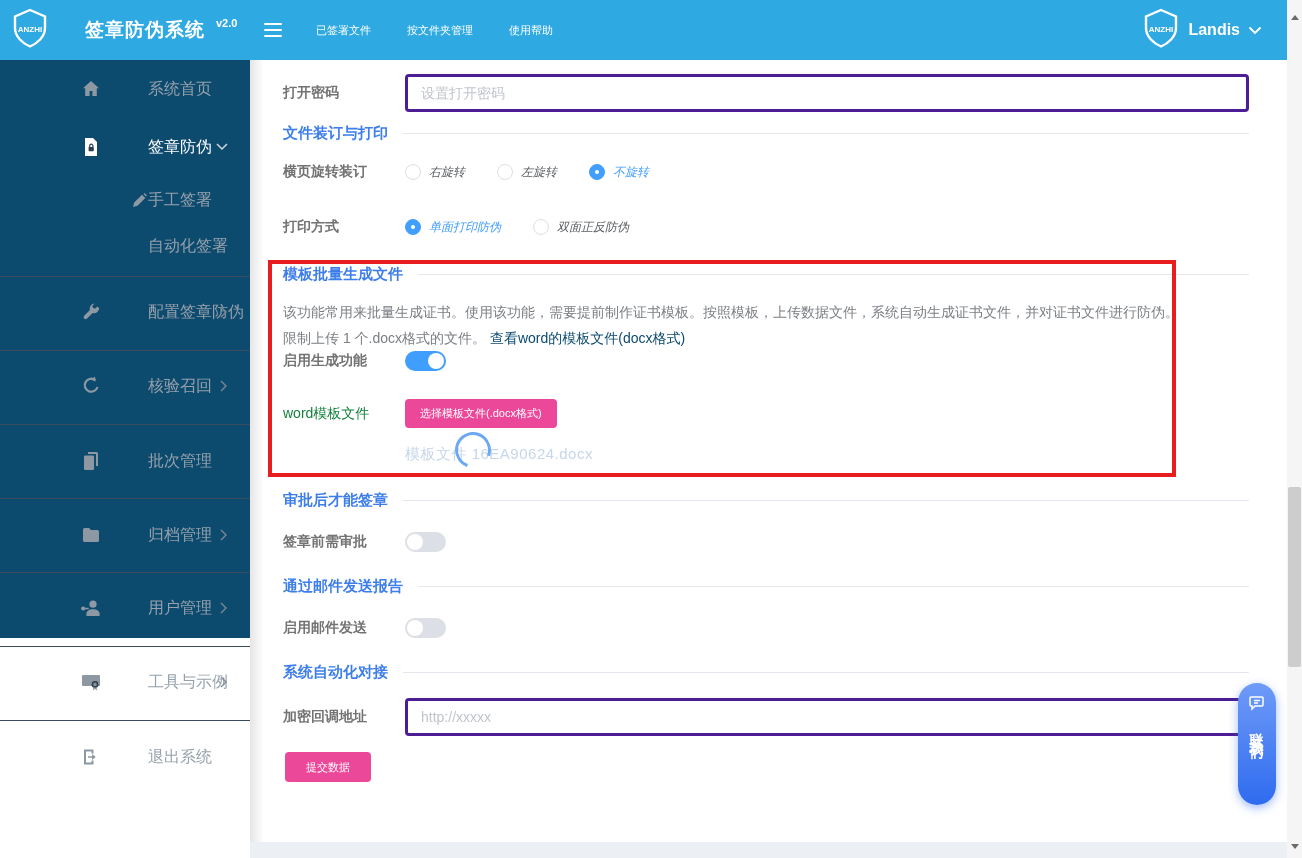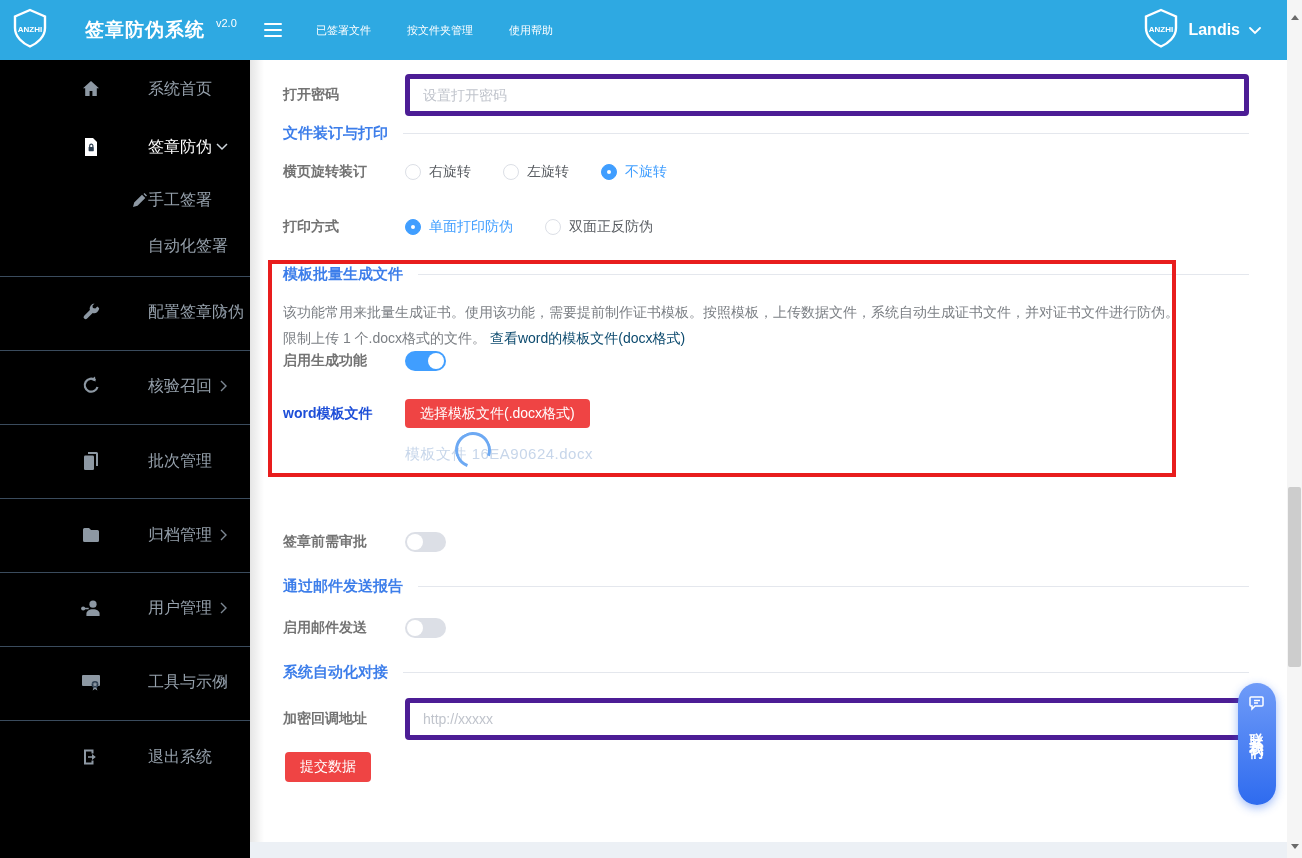--- a/index.html
+++ b/index.html
@@ -4,71 +4,71 @@
 <style>
   * { box-sizing: border-box; margin: 0; padding: 0; }
   html,body { width:1302px; height:858px; }
   body { font-family:"Liberation Sans","DejaVu Sans",sans-serif; background:#fff; }
   .app { position:relative; width:1302px; height:858px; overflow:hidden; background:#fff; }
 
   
   .topbar { position:absolute; left:0; top:0; width:1287px; height:60px; background:#2ea9e2; display:flex; align-items:center; z-index:10; }
   .brand { display:flex; align-items:center; gap:9px; padding-left:12px; width:242px; cursor:pointer; }
   .brand-title { color:#fff; font-size:19px; font-weight:bold; letter-spacing:1px; white-space:nowrap;margin-left:28px; }
-  .brand-ver { color:#fff; font-size:11px; font-weight:normal; position:relative; top:-7px; margin-left:2px; }
+  .brand-ver { color:#fff; font-size:11px; font-weight:bold; position:relative; top:-7px; margin-left:2px; }
   .hamburger { margin-left:16px; cursor:pointer; display:flex; flex-direction:column; gap:4px; padding:6px; }
   .hamburger i { display:block; width:18px; height:2px; background:#fff; border-radius:1px; }
   .topnav { display:flex; gap:36px; margin-left:28px; }
   .topnav a { color:#fff; font-size:11px; text-decoration:none; cursor:pointer; white-space:nowrap; }
   .userbox { margin-left:auto; margin-right:26px; display:flex; align-items:center; gap:9px; cursor:pointer; }
   .username { color:#fff; font-size:16px; font-weight:bold; }
 
   
-  .sidebar { position:absolute; left:0; top:60px; width:250px; height:798px; background:#000000; z-index:6; }
+  .sidebar { position:absolute; left:0; top:60px; width:250px; height:578px; background:#0c4a6e; z-index:6; }
   .s-item { position:absolute; left:0; width:250px; height:40px; display:flex; align-items:center; cursor:pointer; color:#96a1ac; }
   .s-item .s-ico { position:absolute; left:80px; width:22px; height:22px; display:flex; align-items:center; justify-content:center; }
   .s-item .s-label { position:absolute; left:148px; font-size:16px; white-space:nowrap; }
   .s-item.active { color:#fff; }
   .s-item.active .s-label { color:#fff; }
   .s-chev { position:absolute; right:22px; top:50%; transform:translateY(-50%); display:flex; }
   .s-sub .s-label { left:148px; }
   .s-sub .pen-wrap { position:absolute; left:150px; transform:translateX(-100%); padding-right:3px; display:flex; }
   .s-div { position:absolute; left:0; width:250px; height:1px; background:#3a4b5d; }
   .s-ico svg, .pen-wrap svg { fill:#8d98a3; }
   .s-item.active .s-ico svg { fill:#fff; }
 
   
   .main { position:absolute; left:250px; top:60px; width:1037px; height:798px; background:#fff; }
   .main-shadow { position:absolute; left:0; top:0; width:14px; height:798px; background:linear-gradient(90deg,rgba(0,0,0,.10),rgba(0,0,0,0)); pointer-events:none; }
   .bottom-strip { position:absolute; left:0; bottom:0; width:1037px; height:16px; background:#ecf0f5; }
 
   .frow { position:absolute; left:33px; display:flex; align-items:center; }
   .flabel { width:122px; font-size:14px; font-weight:bold; color:#737373; white-space:nowrap; flex:none; }
-  .flabel.normal { font-weight:bold; color:#1d4ed8; }
-
-  .tinput { width:844px; height:32px; border:5px solid #4c1d95; border-radius:4px; padding:16px 13px; font-size:14px; color:#303133; outline:none; font-family:inherit; }
+  .flabel.normal { font-weight:normal; color:#15803d; }
+
+  .tinput { width:844px; height:32px; border:3px solid #4c1d95; border-radius:4px; padding:16px 13px; font-size:14px; color:#303133; outline:none; font-family:inherit; }
   .tinput::placeholder { color:#c0c4cc; }
 
   .sec { position:absolute; left:33px; width:966px; display:flex; align-items:center; gap:15px; }
   .sec-title { font-size:15px; font-weight:bold; color:#3d7eea; white-space:nowrap; }
   .sec-rule { flex:1; height:1px; background:#e4e7ed; }
 
   .radio { display:flex; align-items:center; gap:8px; margin-right:32px; cursor:pointer; }
   .radio .dot { width:16px; height:16px; border-radius:50%; border:1px solid #dcdfe6; background:#fff; position:relative; flex:none; }
-  .radio span.rlab { font-size:14px; color:#5a5e63; }
+  .radio span.rlab { font-size:12px; color:#5a5e63;font-style:italic; }
   .radio.selected .dot { background:#409eff; border-color:#409eff; }
   .radio.selected .dot::after { content:''; position:absolute; left:5px; top:5px; width:4px; height:4px; border-radius:50%; background:#fff; }
   .radio.selected span.rlab { color:#409eff; }
 
   .toggle { width:41px; height:20px; border-radius:10px; background:#dcdfe6; position:relative; cursor:pointer; flex:none; }
   .toggle::after { content:''; position:absolute; top:2px; left:2px; width:16px; height:16px; border-radius:50%; background:#fff; }
   .toggle.on { background:#409eff; }
   .toggle.on::after { left:23px; }
 
-  .btn-blue { background:#ef4444; color:#fff; border:none; border-radius:4px; font-size:14px; font-family:inherit; cursor:pointer; }
+  .btn-blue { background:#ec4899; color:#fff; border:none; border-radius:4px; font-size:11px; font-family:inherit; cursor:pointer; }
   .btn-choose { height:29px; padding:0 15px; }
   .btn-submit { position:absolute; left:35px; top:692px; width:86px; height:30px; }
 
   .tpl-desc { position:absolute; left:33px; top:239px; width:935px; font-size:14px; line-height:26px; color:#7b7f84; }
   .tpl-link { color:#0c4a6e; text-decoration:none; cursor:pointer; }
 
   .red-box { position:absolute; left:18px; top:200px; width:908px; height:217px; border:4px solid #e81d1d; z-index:5; pointer-events:none; }
 
   .uploading { position:absolute; left:155px; top:385px; font-size:15px; color:#c7d6ea; letter-spacing:.5px; }
   .spinner { position:absolute; left:205px; top:372px; width:36px; height:36px; border-radius:50%; border:3px solid #6da9f3; border-bottom-color:transparent; transform:rotate(-25deg); z-index:2; }
@@ -340,20 +340,24 @@
     <div class="frow" style="top:339px">
       <span class="flabel normal">word模板文件</span>
       <button class="btn-blue btn-choose">选择模板文件(.docx格式)</button>
     </div>
 
     <div class="uploading">模板文件 16EA90624.docx</div>
     <div class="spinner"></div>
 
     <div class="red-box"></div>
 
+    <div class="sec" style="top:431px">
+      <span class="sec-title">审批后才能签章</span>
+      <div class="sec-rule"></div>
+    </div>
 
     <div class="frow" style="top:472px">
       <span class="flabel">签章前需审批</span>
       <span class="toggle"></span>
     </div>
 
     <div class="sec" style="top:517px">
       <span class="sec-title">通过邮件发送报告</span>
       <div class="sec-rule"></div>
     </div>

